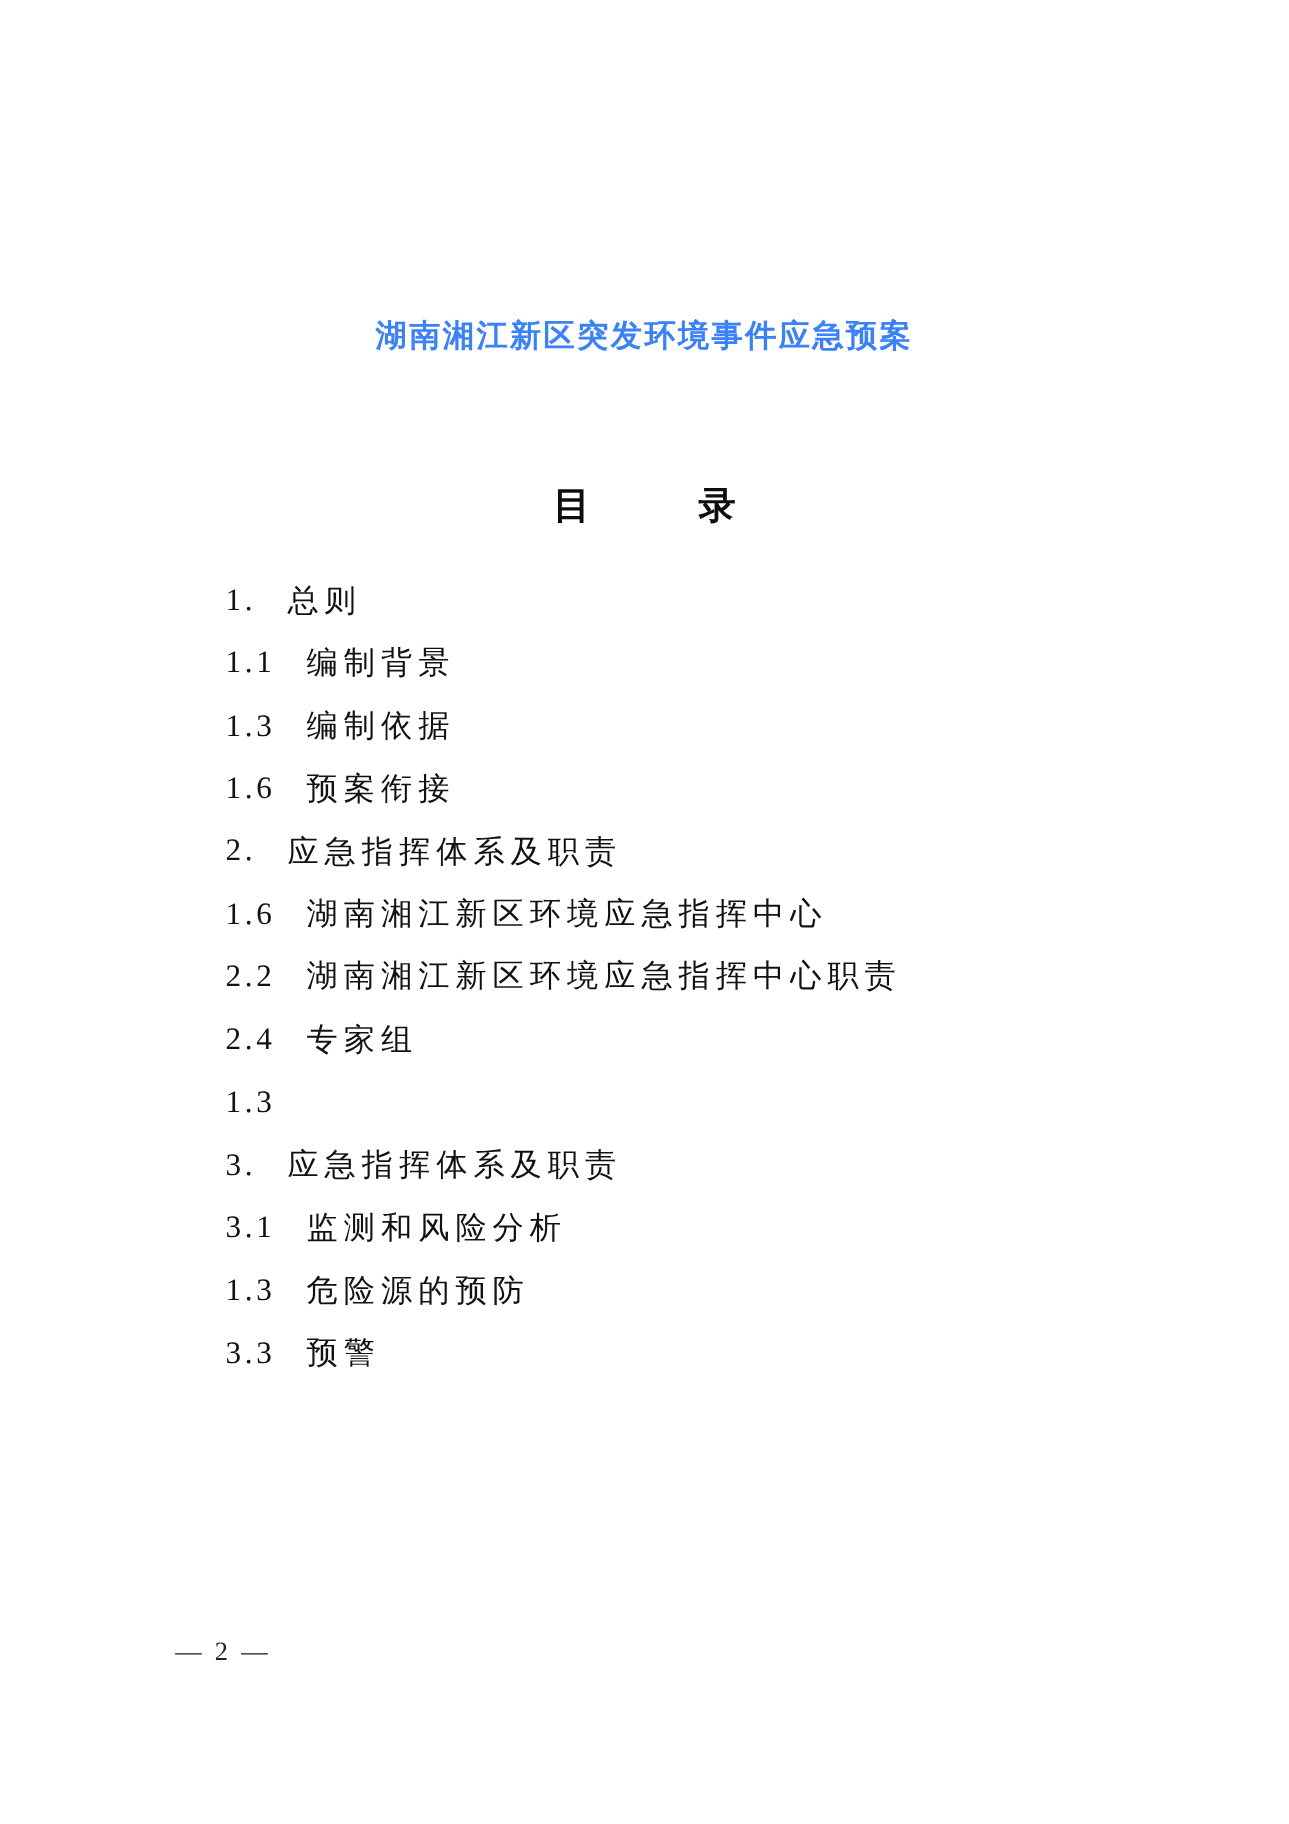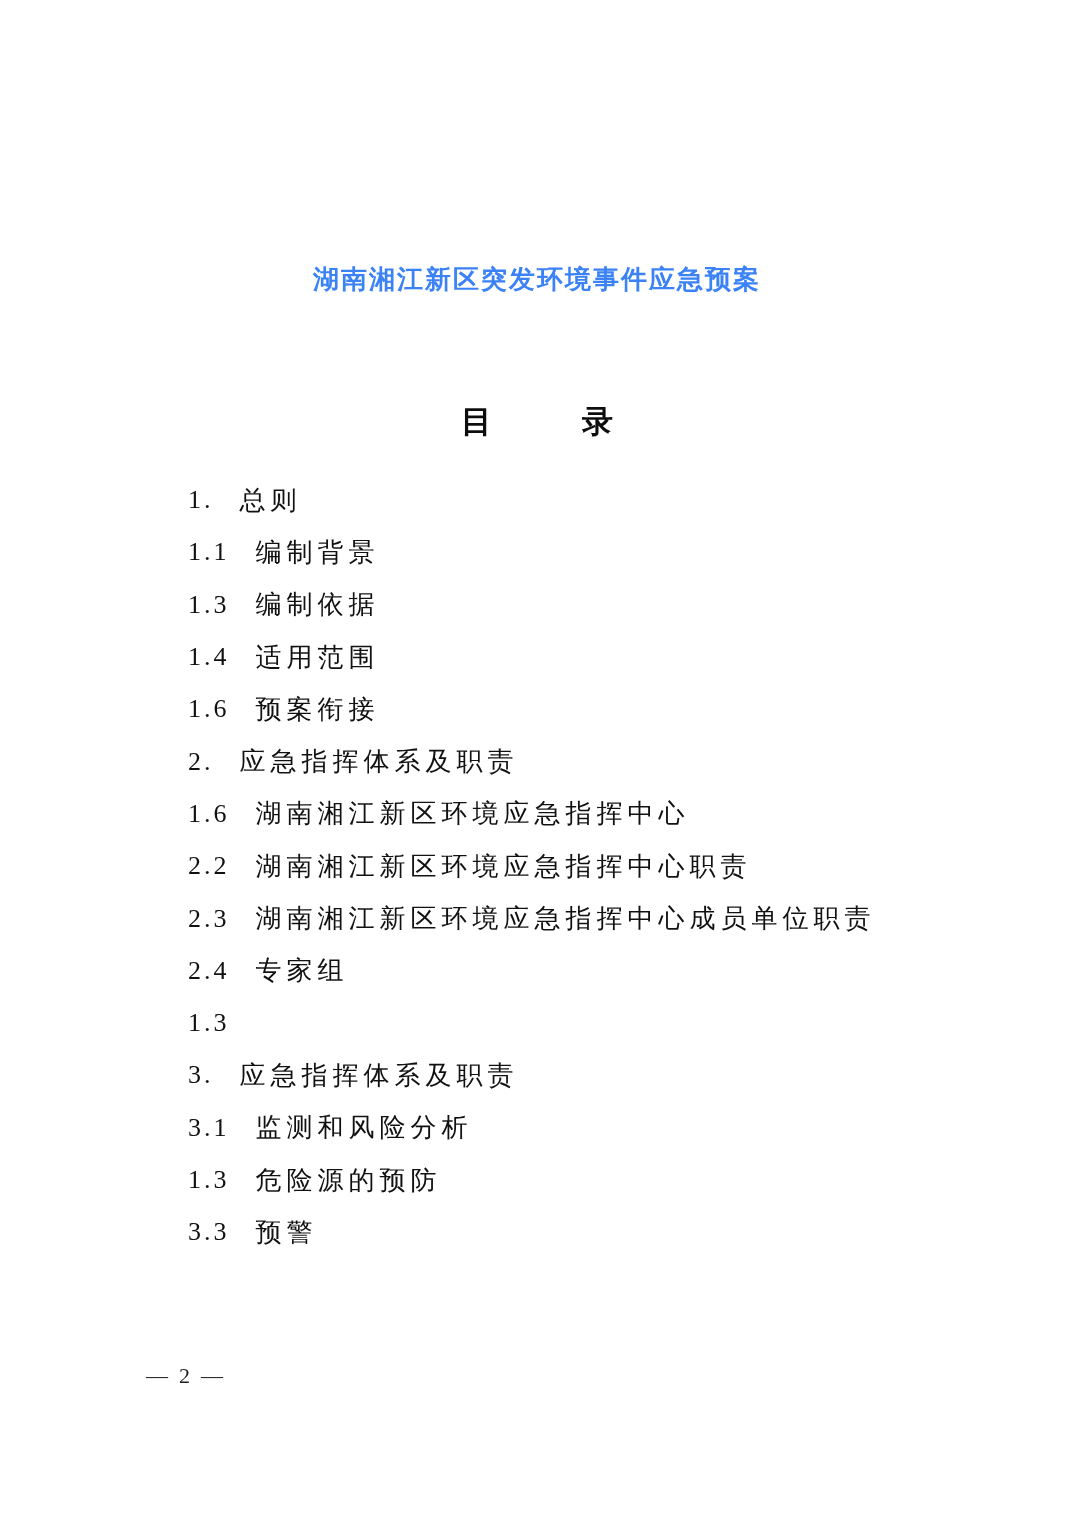--- a/index.html
+++ b/index.html
@@ -101,42 +101,34 @@
     </div>
     <div class="toc-line">
       <span class="toc-num">1.1</span>
       <span class="toc-label">编制背景</span>
     </div>
     <div class="toc-line">
       <span class="toc-num">1.3</span>
       <span class="toc-label">编制依据</span>
     </div>
     <div class="toc-line">
-      <span class="toc-num">1.4</span>
-      <span class="toc-label">适用范围</span>
-    </div>
-    <div class="toc-line">
       <span class="toc-num">1.6</span>
       <span class="toc-label">预案衔接</span>
     </div>
     <div class="toc-line">
       <span class="toc-num">2.</span>
       <span class="toc-label">应急指挥体系及职责</span>
     </div>
     <div class="toc-line">
       <span class="toc-num">1.6</span>
       <span class="toc-label">湖南湘江新区环境应急指挥中心</span>
     </div>
     <div class="toc-line">
       <span class="toc-num">2.2</span>
       <span class="toc-label">湖南湘江新区环境应急指挥中心职责</span>
-    </div>
-    <div class="toc-line">
-      <span class="toc-num">2.3</span>
-      <span class="toc-label">湖南湘江新区环境应急指挥中心成员单位职责</span>
     </div>
     <div class="toc-line">
       <span class="toc-num">2.4</span>
       <span class="toc-label">专家组</span>
     </div>
     <div class="toc-line">
       <span class="toc-num">1.3</span>
     </div>
     <div class="toc-line">
       <span class="toc-num">3.</span>

